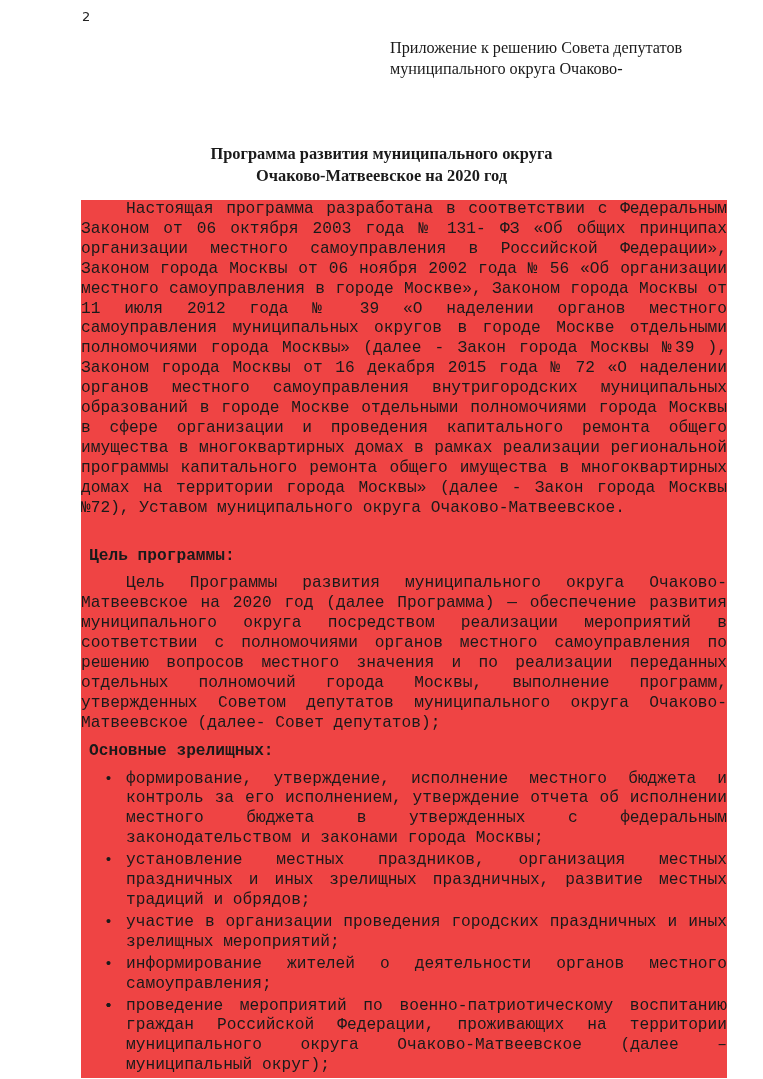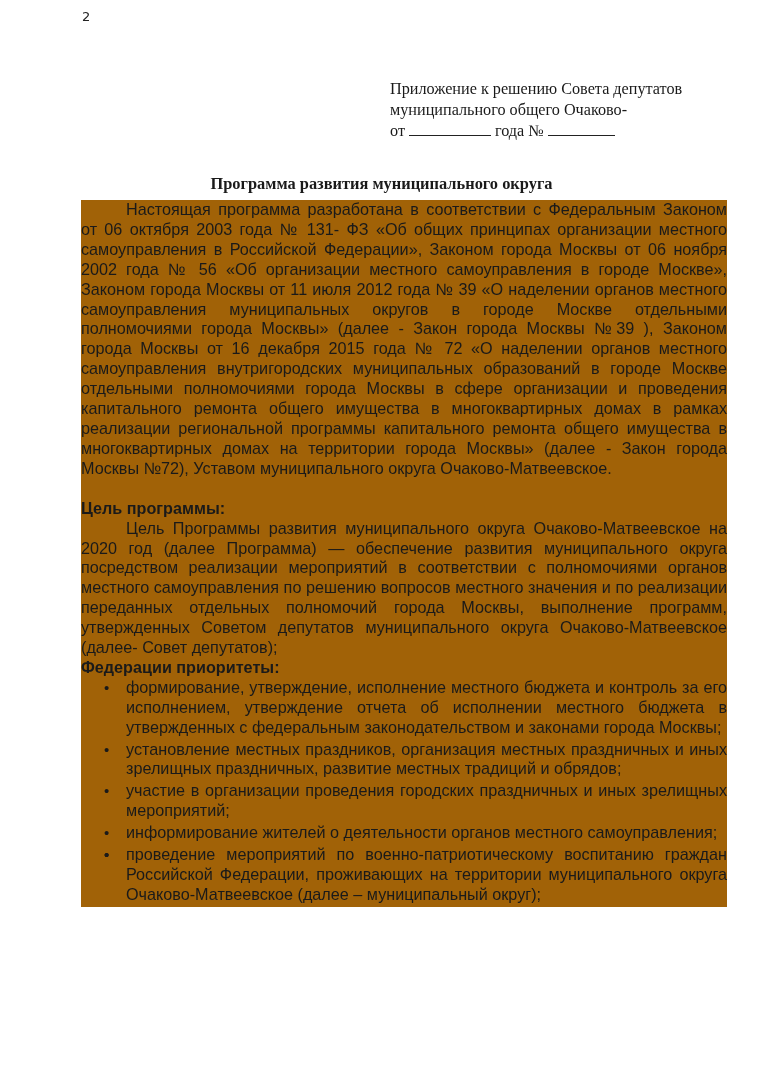--- a/index.html
+++ b/index.html
@@ -1,55 +1,53 @@
 <!DOCTYPE html>
 <html><head>
   <meta charset="utf-8">
   <style>
     html, body { margin: 0; padding: 0; background: #ffffff; }
     body { width: 763px; height: 1079px; position: relative; overflow: hidden; color: #1a1a1a; }
     .page-number { position: absolute; left: 82px; top: 9px; font-family: "DejaVu Sans", sans-serif; font-size: 13px; color: #222; }
-    .appendix { position: absolute; left: 390px; top: 38px; width: 340px; font-family: "Liberation Serif", serif; font-size: 16.2px; line-height: 21px; margin-top: 41px; }
+    .appendix { position: absolute; left: 390px; top: 38px; width: 340px; font-family: "Liberation Serif", serif; font-size: 16.2px; line-height: 21px; }
     .appendix div { white-space: nowrap; }
     .blank { display: inline-block; border-bottom: 1.5px solid #222; height: 14px; vertical-align: baseline; }
     .blank.date { width: 82px; margin: 0 4px; }
     .blank.num { width: 67px; margin-left: 4px; }
-    .title { position: absolute; left: 0; width: 763px; top: 143px; text-align: center; font-family: "Liberation Serif", serif; font-weight: bold; font-size: 16.4px; line-height: 22px; margin-top: 30px; }
-    .body-text { position: absolute; left: 81px; top: 200px; width: 646px; font-family: Liberation Sans, sans-serif; font-size: 16.2px; line-height: 19.9px; background: #a16207; }
+    .title { position: absolute; left: 0; width: 763px; top: 143px; text-align: center; font-family: "Liberation Serif", serif; font-weight: bold; font-size: 16.4px; line-height: 22px; }
+    .body-text { position: absolute; left: 81px; top: 200px; width: 646px; font-family: Liberation Mono, monospace; font-size: 16.2px; line-height: 19.9px; background: #ef4444; }
     .para { text-align: justify; text-indent: 45px; margin: 0; }
     .para.goal { text-indent: 45px; }
-    .heading { font-weight: bold; margin: 0; }
+    .heading { font-weight: bold; margin: 8px; }
     .gap { height: 20px; }
     ul.priorities { list-style: none; margin: 0; padding: 0; }
     ul.priorities li { position: relative; padding-left: 45px; text-align: justify; margin-bottom: 2px; }
     ul.priorities li .bullet { position: absolute; left: 23px; top: 0; font-size: 15px; }
   </style>
 </head>
 <body>
 
 <div class="page-number">2</div>
 
 <div class="appendix">
   <div>Приложение к решению Совета депутатов</div>
-  <div>муниципального общего Очаково-</div>
-  <div>
-    <span>от</span><span class="blank date"></span><span>года №</span><span class="blank num"></span>
-  </div>
+  <div>муниципального округа Очаково-</div>
 </div>
 
 <div class="title">
   <div>Программа развития муниципального округа</div>
+  <div>Очаково-Матвеевское на 2020 год</div>
 </div>
 
 <div class="body-text">
   <p class="para">Настоящая программа разработана в соответствии с Федеральным Законом от 06 октября 2003 года  № 131- ФЗ «Об общих принципах организации местного самоуправления в Российской Федерации», Законом города Москвы от 06 ноября 2002 года № 56 «Об организации местного самоуправления в городе Москве», Законом города Москвы от 11 июля 2012 года № 39 «О наделении органов местного самоуправления муниципальных округов в городе Москве отдельными полномочиями города Москвы» (далее - Закон города Москвы №39 ), Законом города Москвы  от 16 декабря 2015 года № 72 «О наделении органов местного самоуправления внутригородских муниципальных образований в городе Москве отдельными полномочиями города Москвы в сфере организации и проведения капитального ремонта общего имущества в многоквартирных домах в рамках реализации региональной программы капитального ремонта общего имущества в многоквартирных домах на территории города Москвы» (далее - Закон города Москвы №72), Уставом муниципального округа Очаково-Матвеевское.</p>
   <div class="gap"></div>
   <p class="heading">Цель программы:</p>
   <p class="para goal">Цель Программы развития муниципального округа Очаково-Матвеевское на 2020 год  (далее Программа) — обеспечение развития муниципального округа посредством реализации мероприятий в соответствии с полномочиями органов местного самоуправления по решению вопросов местного значения и  по реализации  переданных отдельных  полномочий города Москвы, выполнение программ, утвержденных Советом депутатов муниципального округа Очаково-Матвеевское (далее- Совет депутатов);</p>
-  <p class="heading">Федерации приоритеты:</p>
+  <p class="heading">Основные зрелищных:</p>
   <ul class="priorities">
     <li><span class="bullet">•</span><span>формирование, утверждение, исполнение местного бюджета и контроль за его исполнением, утверждение отчета об исполнении местного бюджета в утвержденных с федеральным законодательством и законами города Москвы;</span></li>
     <li><span class="bullet">•</span><span>установление местных праздников, организация местных праздничных и иных зрелищных праздничных, развитие местных традиций и обрядов;</span></li>
     <li><span class="bullet">•</span><span>участие в организации проведения городских праздничных и иных зрелищных мероприятий;</span></li>
     <li><span class="bullet">•</span><span>информирование жителей о деятельности органов местного самоуправления;</span></li>
     <li><span class="bullet">•</span></li>
     <li><span class="bullet">•</span><span>проведение мероприятий по военно-патриотическому воспитанию граждан Российской Федерации, проживающих на территории муниципального округа Очаково-Матвеевское (далее – муниципальный округ);</span></li>
   </ul>
 </div>
 

